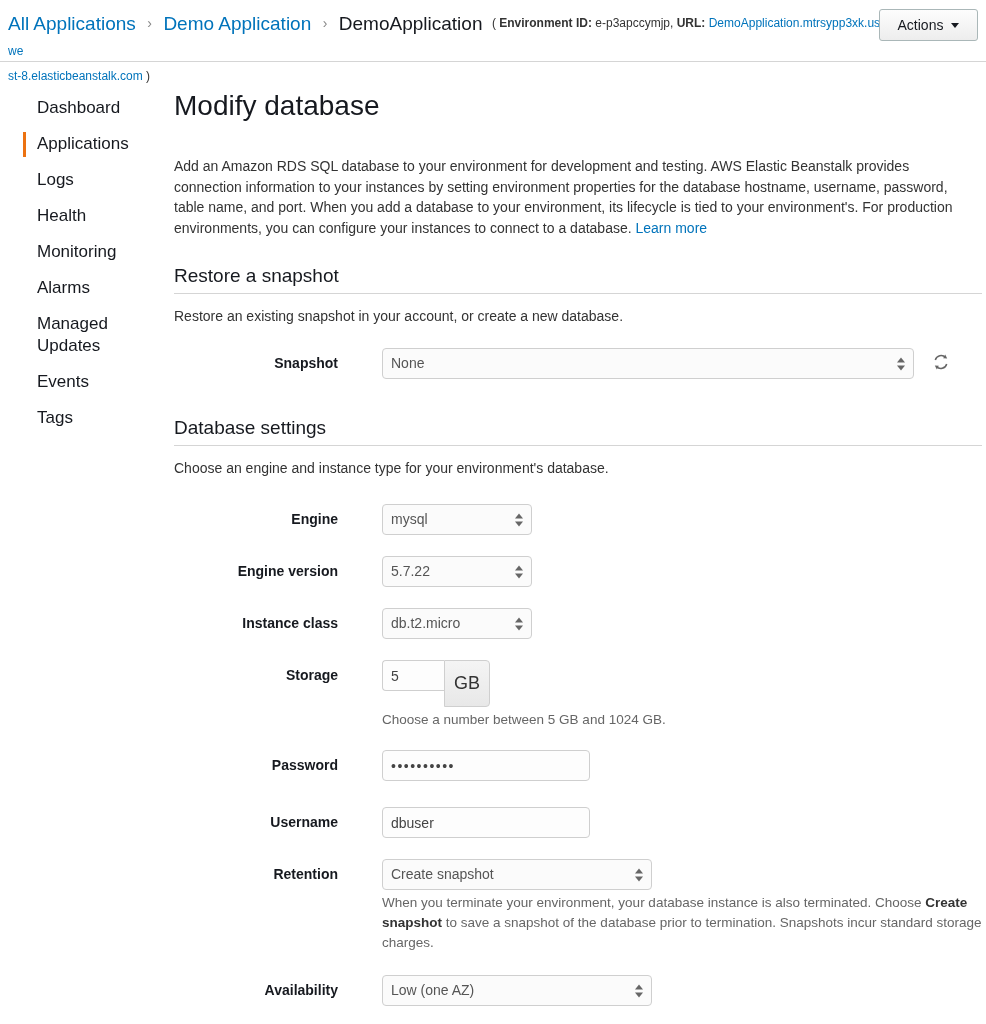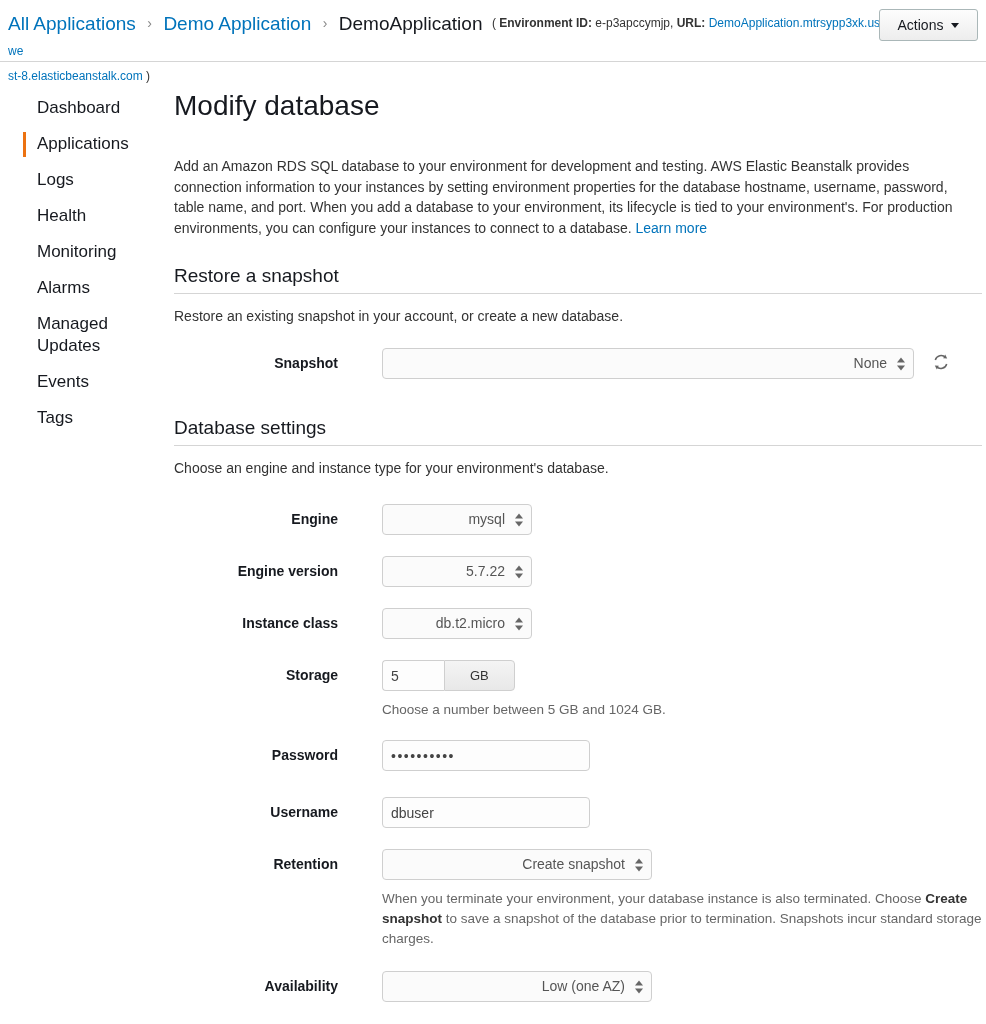--- a/index.html
+++ b/index.html
@@ -167,21 +167,20 @@
     appearance: none;
     height: 31px;
     border: 1px solid #cfcfcf;
     border-radius: 4px;
     background: #fbfbfb;
     font-family: "Liberation Sans", sans-serif;
     font-size: 14px;
     color: #555;
     padding: 0 26px 0 8px;
     line-height: 29px;
-    text-align: right;
   }
   .selwrap { position: relative; display: inline-block; vertical-align: middle; }
   .steppers {
     position: absolute;
     right: 9px; top: 50%;
     transform: translateY(-50%);
     pointer-events: none;
     display: flex;
     flex-direction: column;
     gap: 3px;
@@ -223,37 +222,37 @@
   .inp-user { width: 208px; }
   .inp-pass { width: 208px; letter-spacing: 1.5px; }
 
   .storage-group { display: inline-flex; vertical-align: middle; }
   .storage-group input.txt {
     width: 62px;
     border-radius: 4px 0 0 4px;
     border-right: none;
   }
   .addon {
-    height: 31px;
+    height: 47px;
     min-width: 36px;
-    padding: 0 25px;
+    padding: 0 9px;
     border: 1px solid #cfcfcf;
     border-radius: 0 4px 4px 0;
     background: linear-gradient(to bottom, #f4f4f4 0%, #e8e8e8 100%);
-    font-size: 13px;
+    font-size: 18px;
     color: #333;
     display: flex;
     align-items: center;
     justify-content: center;
   }
 
   .helper {
     font-size: 13.5px;
     color: #666;
-    margin-top: 9px;
+    margin-top: 3px;
     line-height: 20px;
     max-width: 635px;
   }
   .helper b { font-weight: bold; color: #333; }
 </style>
 </head>
 <body>
 
 <div class="header">
   <div class="crumbline">

